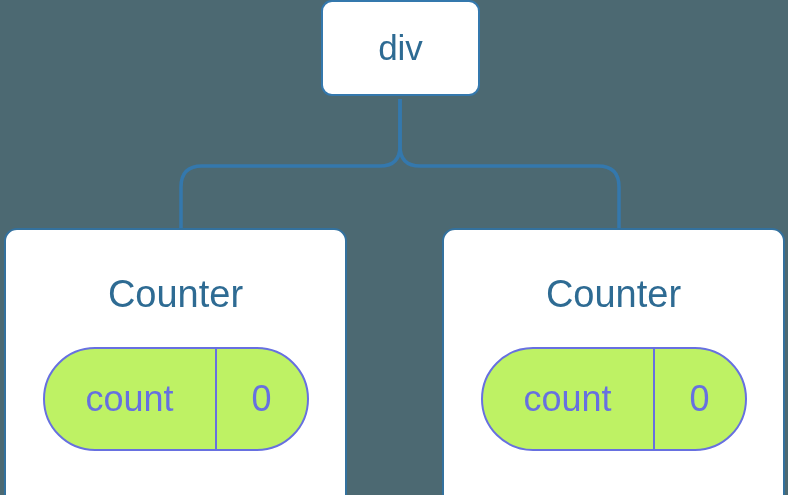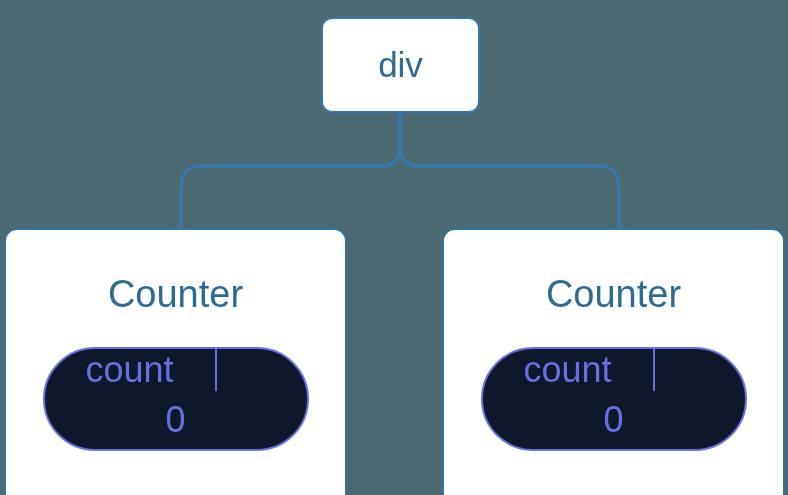--- a/index.html
+++ b/index.html
@@ -27,21 +27,21 @@
     pointer-events: none;
   }
   .connectors path {
     fill: none;
     stroke: #3478AD;
     stroke-width: 3.5;
   }
   .root-node {
     position: absolute;
     left: 321px;
-    top: 17px;
+    top: 0;
     width: 159px;
     height: 96px;
     box-sizing: border-box;
     background: #FFFFFF;
     border: 2.5px solid #3478AD;
     border-radius: 11px;
     display: flex;
     align-items: center;
     justify-content: center;
     font-size: 35px;
@@ -71,22 +71,21 @@
   }
   .pill {
     margin-top: 29px;
     width: 266px;
     height: 104px;
     box-sizing: border-box;
     border: 2px solid #6770E0;
     border-radius: 52px;
     display: flex;
     color: #6770E0;
-    background: #0f172a;
-    flex-direction: column;
+    background: #bef264;
   }
   .pill-key {
     width: 172px;
     box-sizing: border-box;
     border-right: 2px solid #6770E0;
     display: flex;
     align-items: center;
     justify-content: center;
     font-size: 36px;
   }

